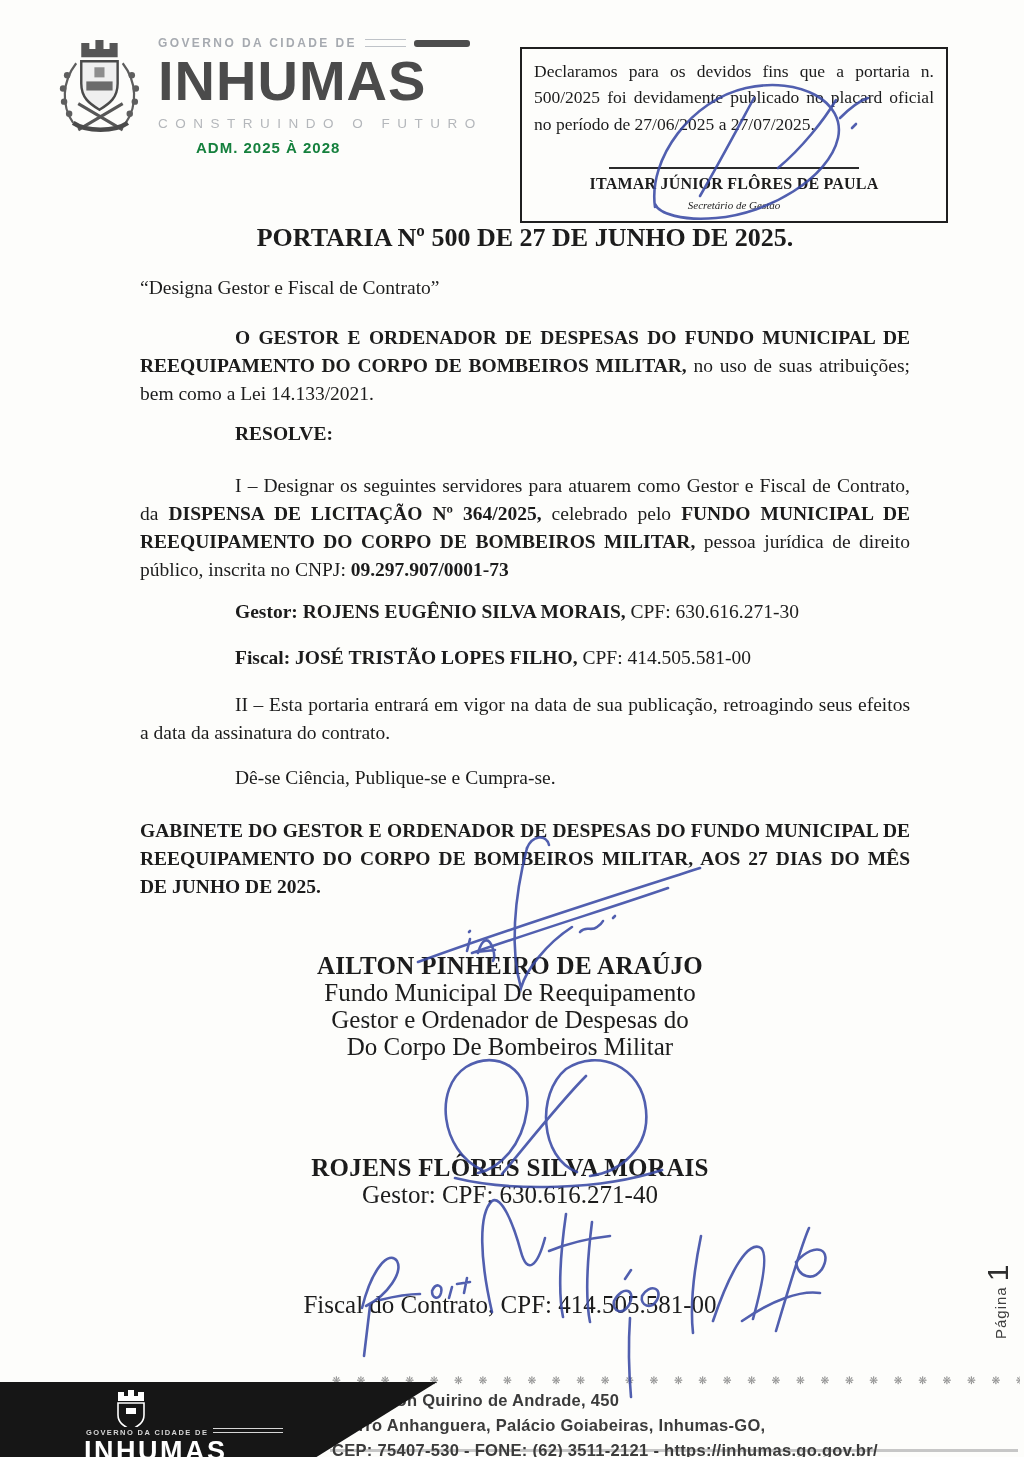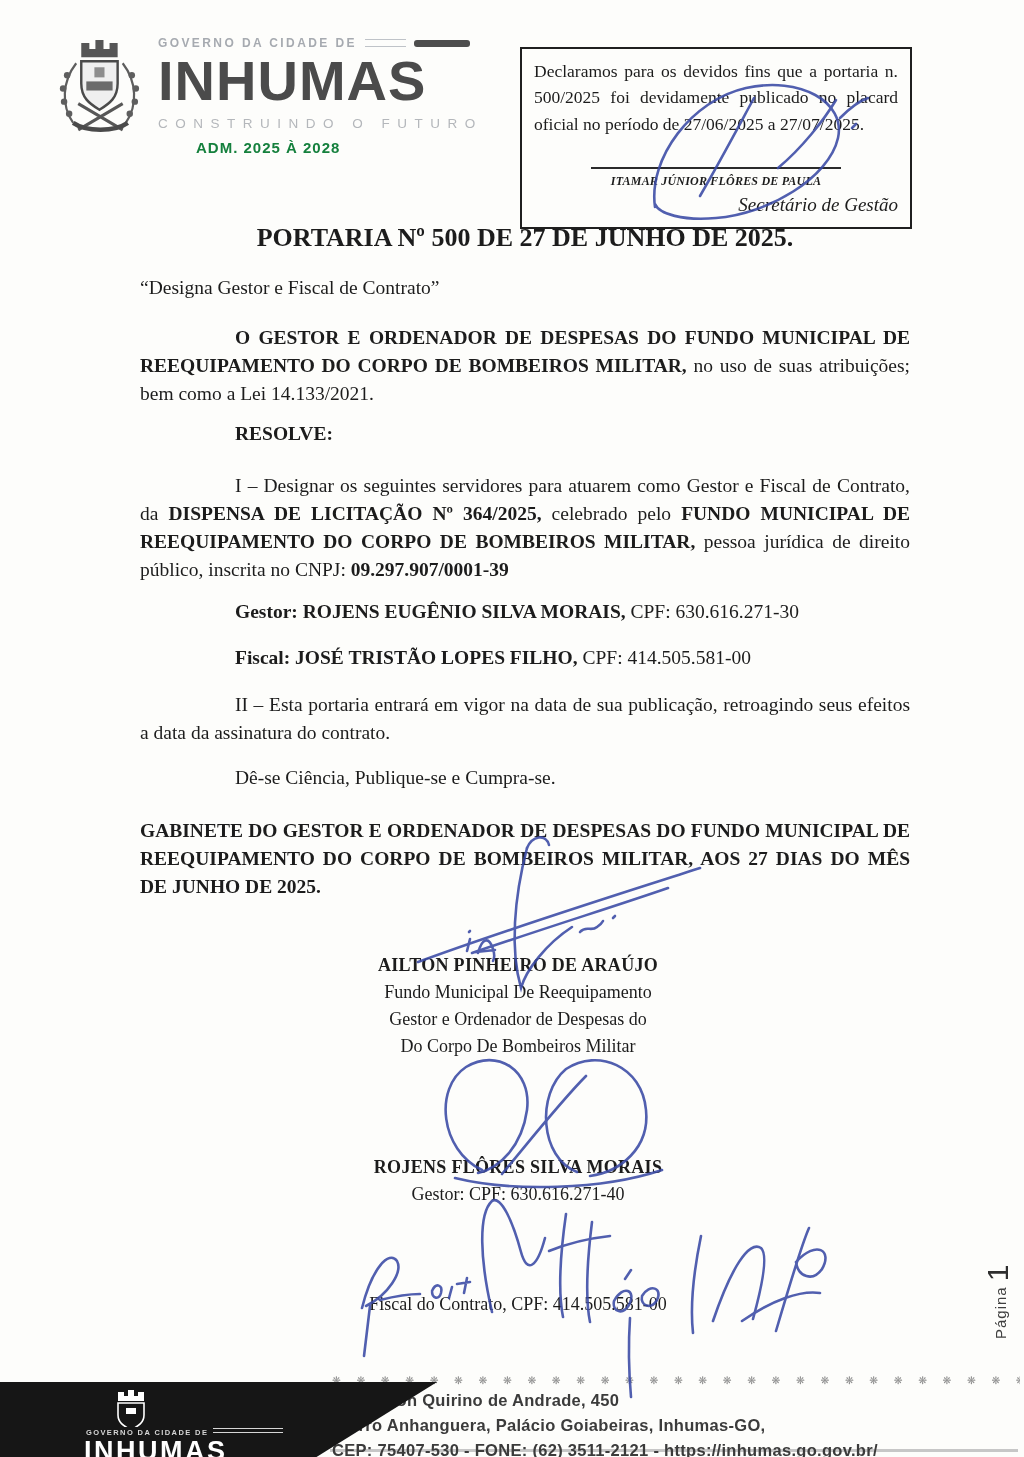--- a/index.html
+++ b/index.html
@@ -14,46 +14,46 @@
   .logo-line{flex:1;height:6px;border-top:1.6px solid #bfc3c8;border-bottom:1.6px solid #bfc3c8;}
   .logo-line-end{width:56px;height:7px;background:#4d4d4d;border-radius:3px;}
   .logo-name{font-family:"Liberation Sans",sans-serif;font-weight:800;font-size:56px;line-height:1;
              color:#4b4b4b;letter-spacing:1px;margin-top:3px;}
   .logo-slogan{font-family:"Liberation Sans",sans-serif;font-size:13.5px;font-weight:500;
                letter-spacing:7.5px;color:#b4b7bb;margin-top:7px;white-space:nowrap;}
   .logo-adm{font-family:"Liberation Sans",sans-serif;font-size:15px;font-weight:700;
             color:#15803d;letter-spacing:1px;margin-top:8px;margin-left:38px;}
 
   
-  .stamp{position:absolute;left:520px;top:47px;width:392px;border:2.5px solid #1f1f1f;
+  .stamp{position:absolute;left:520px;top:47px;width:428px;border:2.5px solid #1f1f1f;
          padding:9px 12px 8px;box-sizing:border-box;font-size:17.5px;line-height:1.5;
          text-align:justify;background:transparent;}
   .stamp-rule{width:250px;margin:30px auto 3px;border-top:2px solid #2b2b2b;}
-  .stamp-name{text-align:center;font-weight:700;font-style:italic;font-size:12px;letter-spacing:.2px;}
-  .stamp-role{text-align:right;font-style:italic;font-size:19px;margin-top:1px;}
+  .stamp-name{text-align:center;font-weight:700;font-size:16px;letter-spacing:.2px;}
+  .stamp-role{text-align:center;font-style:italic;font-size:11px;margin-top:1px;}
 
   
   .doc{position:absolute;left:140px;top:224px;width:770px;font-size:19.5px;line-height:28px;}
   .doc p{margin:0;}
   .title{text-align:center;font-weight:700;font-size:26px;margin-bottom:22px !important;}
   .subtitle{text-align:left;margin-bottom:22px !important;}
   .just{text-align:justify;text-indent:95px;}
   .p1{margin-bottom:12px !important;}
   .resolve{text-indent:95px;font-weight:700;margin-bottom:24px !important;}
   .item1{margin-bottom:14px !important;}
   .ind{margin-left:95px !important;}
   .gestor{margin-bottom:18px !important;}
   .fiscal{margin-bottom:19px !important;}
   .item2{margin-bottom:17px !important;}
   .closing{margin-bottom:25px !important;}
   .gabinete{font-weight:700;text-align:justify;}
   b,.b{font-weight:700;}
 
   
-  .sigblock{position:absolute;left:133px;width:770px;text-align:center;font-size:18px;line-height:27px;}
+  .sigblock{position:absolute;left:125px;width:770px;text-align:center;font-size:25px;line-height:27px;}
   .sig1{top:952px;}
   .sig2{top:1154px;}
   .sig3{top:1291px;}
   .signame{font-weight:700;letter-spacing:.3px;}
 
   
   .ink{position:absolute;left:0;top:0;width:1024px;height:1457px;pointer-events:none;z-index:6;}
 
   
   .pagelabel{position:absolute;left:934px;top:1264px;width:124px;height:26px;
@@ -119,21 +119,21 @@
     <div class="stamp-rule"></div>
     <div class="stamp-name">ITAMAR JÚNIOR FLÔRES DE PAULA</div>
     <div class="stamp-role">Secretário de Gestão</div>
   </div>
 
   <div class="doc">
     <p class="title">PORTARIA Nº 500 DE 27 DE JUNHO DE 2025.</p>
     <p class="subtitle">“Designa Gestor e Fiscal de Contrato”</p>
     <p class="just p1"><b>O GESTOR E ORDENADOR DE DESPESAS DO FUNDO MUNICIPAL DE REEQUIPAMENTO DO CORPO DE BOMBEIROS MILITAR,</b><span> no uso de suas atribuições; bem como a Lei 14.133/2021.</span></p>
     <p class="resolve">RESOLVE:</p>
-    <p class="just item1"><span>I – Designar os seguintes servidores para atuarem como Gestor e Fiscal de Contrato, da </span><b>DISPENSA DE LICITAÇÃO Nº 364/2025,</b><span> celebrado pelo </span><b>FUNDO MUNICIPAL DE REEQUIPAMENTO DO CORPO DE BOMBEIROS MILITAR,</b><span> pessoa jurídica de direito público, inscrita no CNPJ: </span><b>09.297.907/0001-39</b></p>
+    <p class="just item1"><span>I – Designar os seguintes servidores para atuarem como Gestor e Fiscal de Contrato, da </span><b>DISPENSA DE LICITAÇÃO Nº 364/2025,</b><span> celebrado pelo </span><b>FUNDO MUNICIPAL DE REEQUIPAMENTO DO CORPO DE BOMBEIROS MILITAR,</b><span> pessoa jurídica de direito público, inscrita no CNPJ: </span><b>09.297.907/0001-73</b></p>
     <p class="ind gestor"><b>Gestor: ROJENS EUGÊNIO SILVA MORAIS,</b><span> CPF: 630.616.271-30</span></p>
     <p class="ind fiscal"><b>Fiscal: JOSÉ TRISTÃO LOPES FILHO,</b><span> CPF: 414.505.581-00</span></p>
     <p class="just item2">II – Esta portaria entrará em vigor na data de sua publicação, retroagindo seus efeitos a data da assinatura do contrato.</p>
     <p class="ind closing">Dê-se Ciência, Publique-se e Cumpra-se.</p>
     <p class="gabinete">GABINETE DO GESTOR E ORDENADOR DE DESPESAS DO FUNDO MUNICIPAL DE REEQUIPAMENTO DO CORPO DE BOMBEIROS MILITAR, AOS 27 DIAS DO MÊS DE JUNHO DE 2025.</p>
   </div>
 
   <div class="sigblock sig1">
     <div class="signame">AILTON PINHEIRO DE ARAÚJO</div>
     <div>Fundo Municipal De Reequipamento</div>

